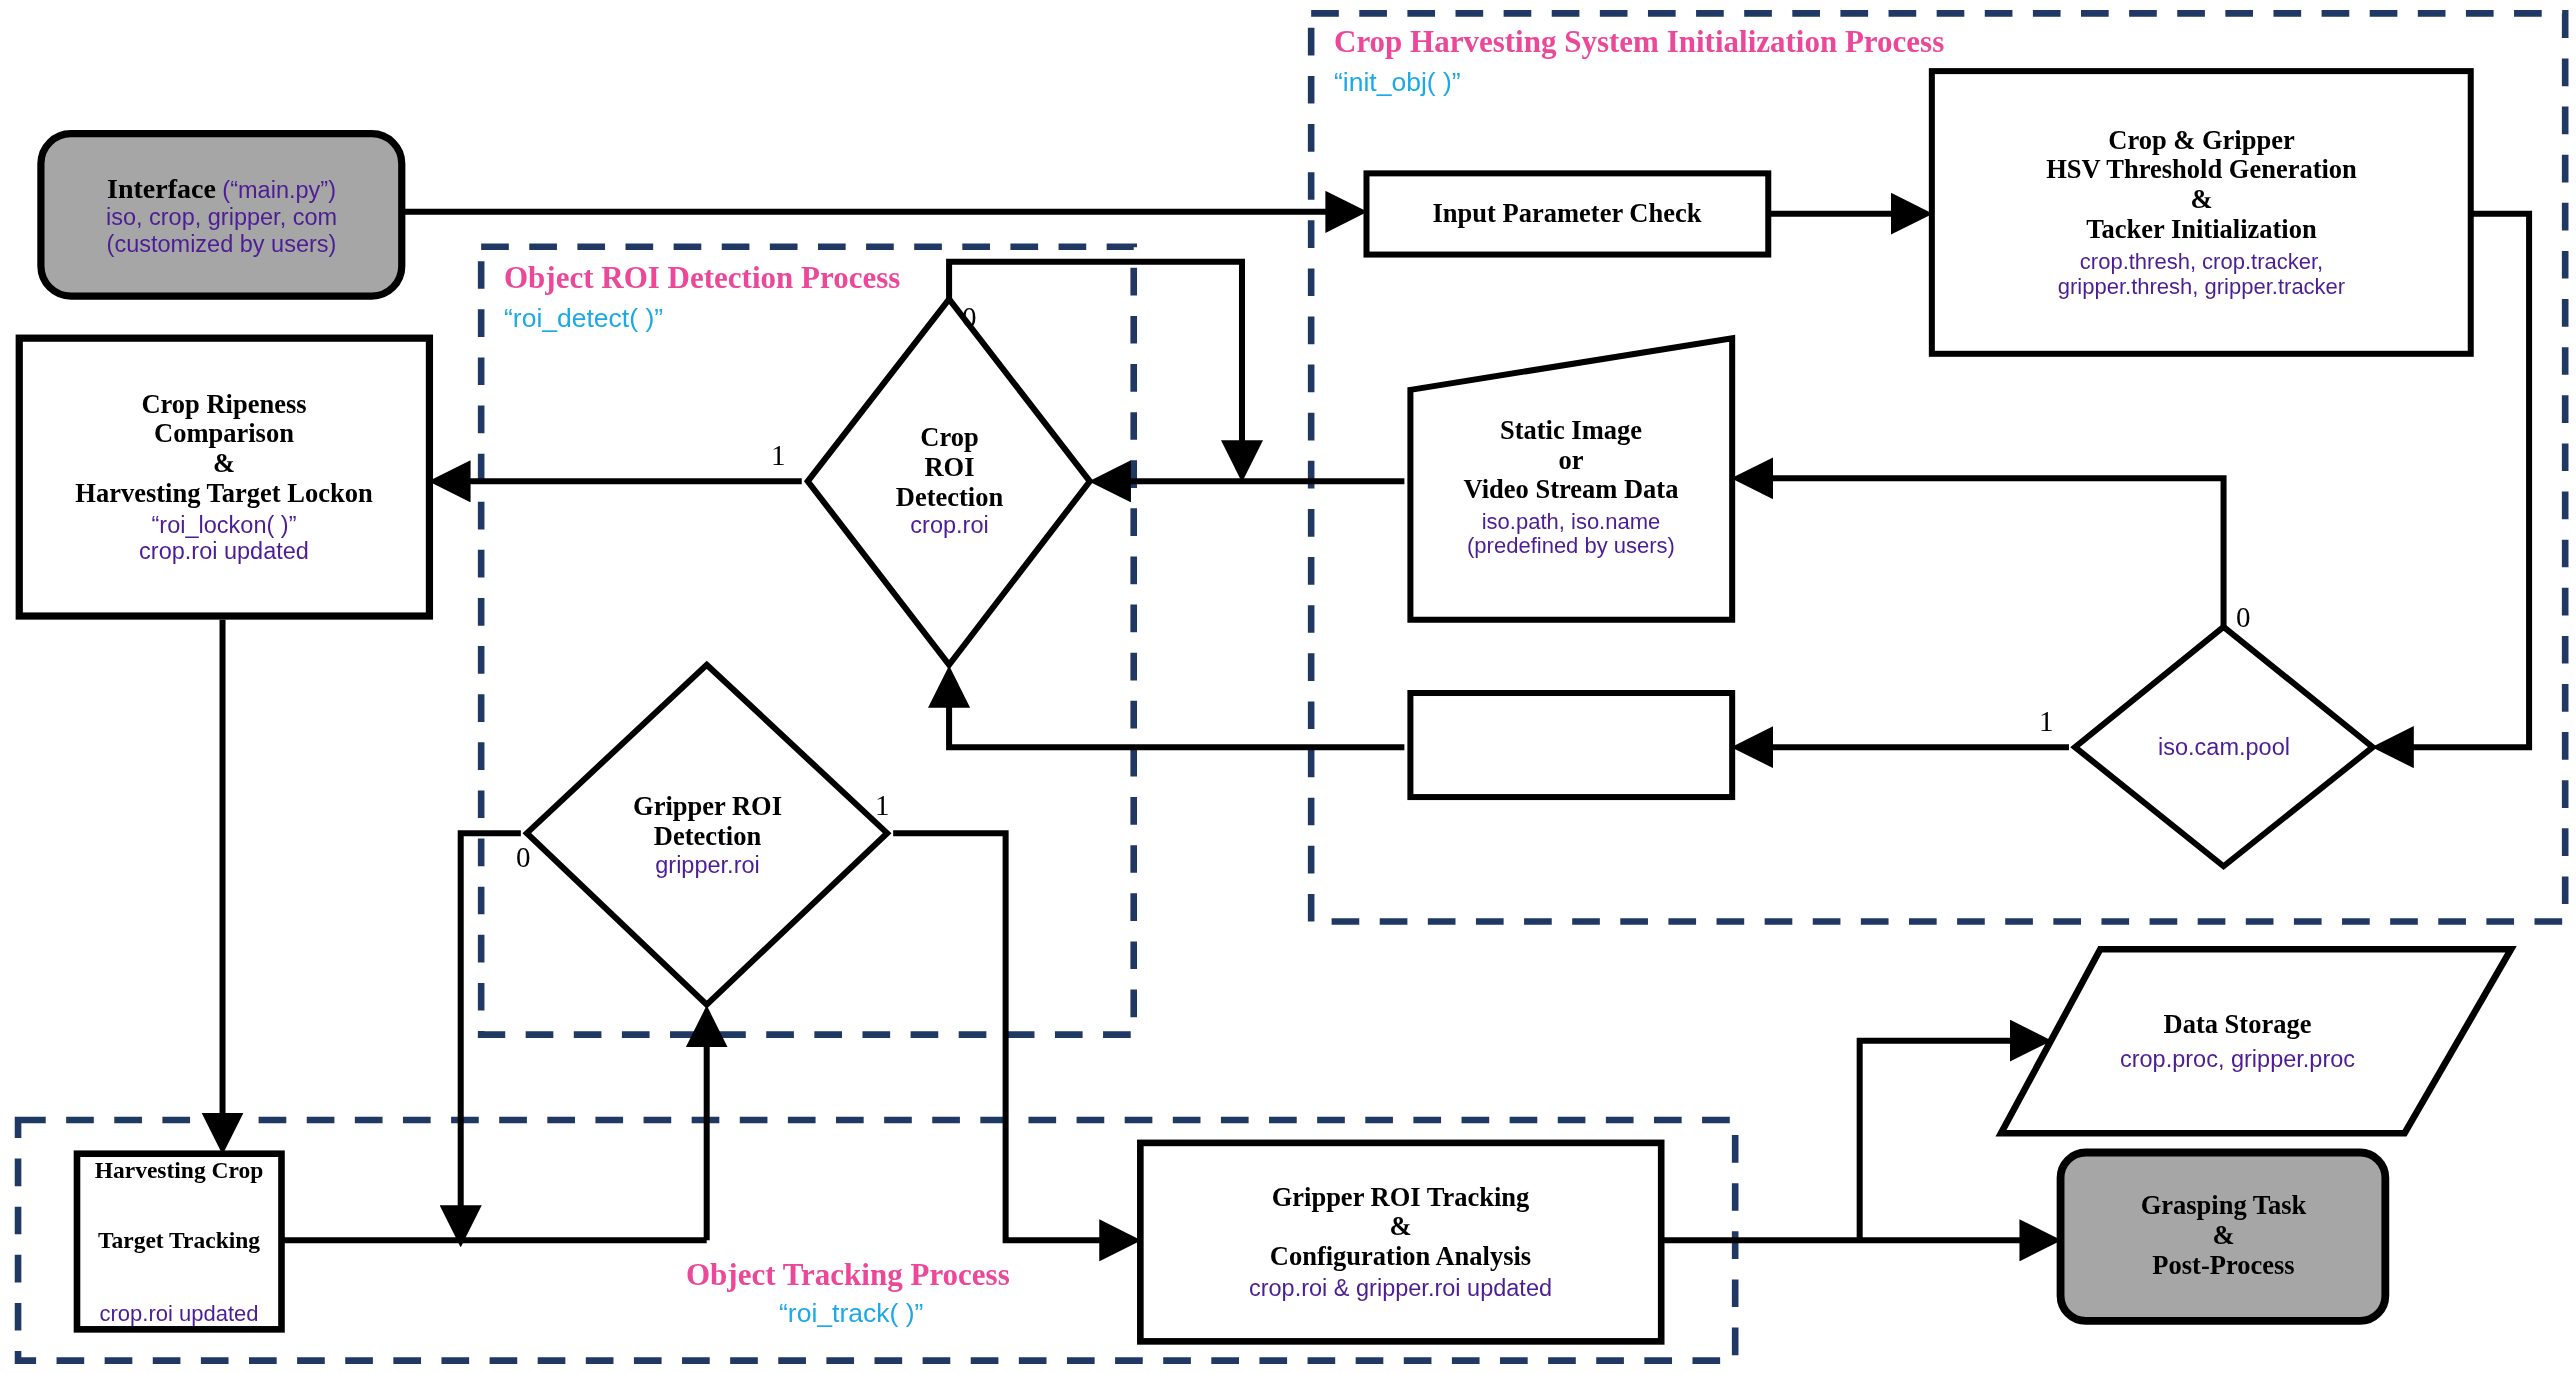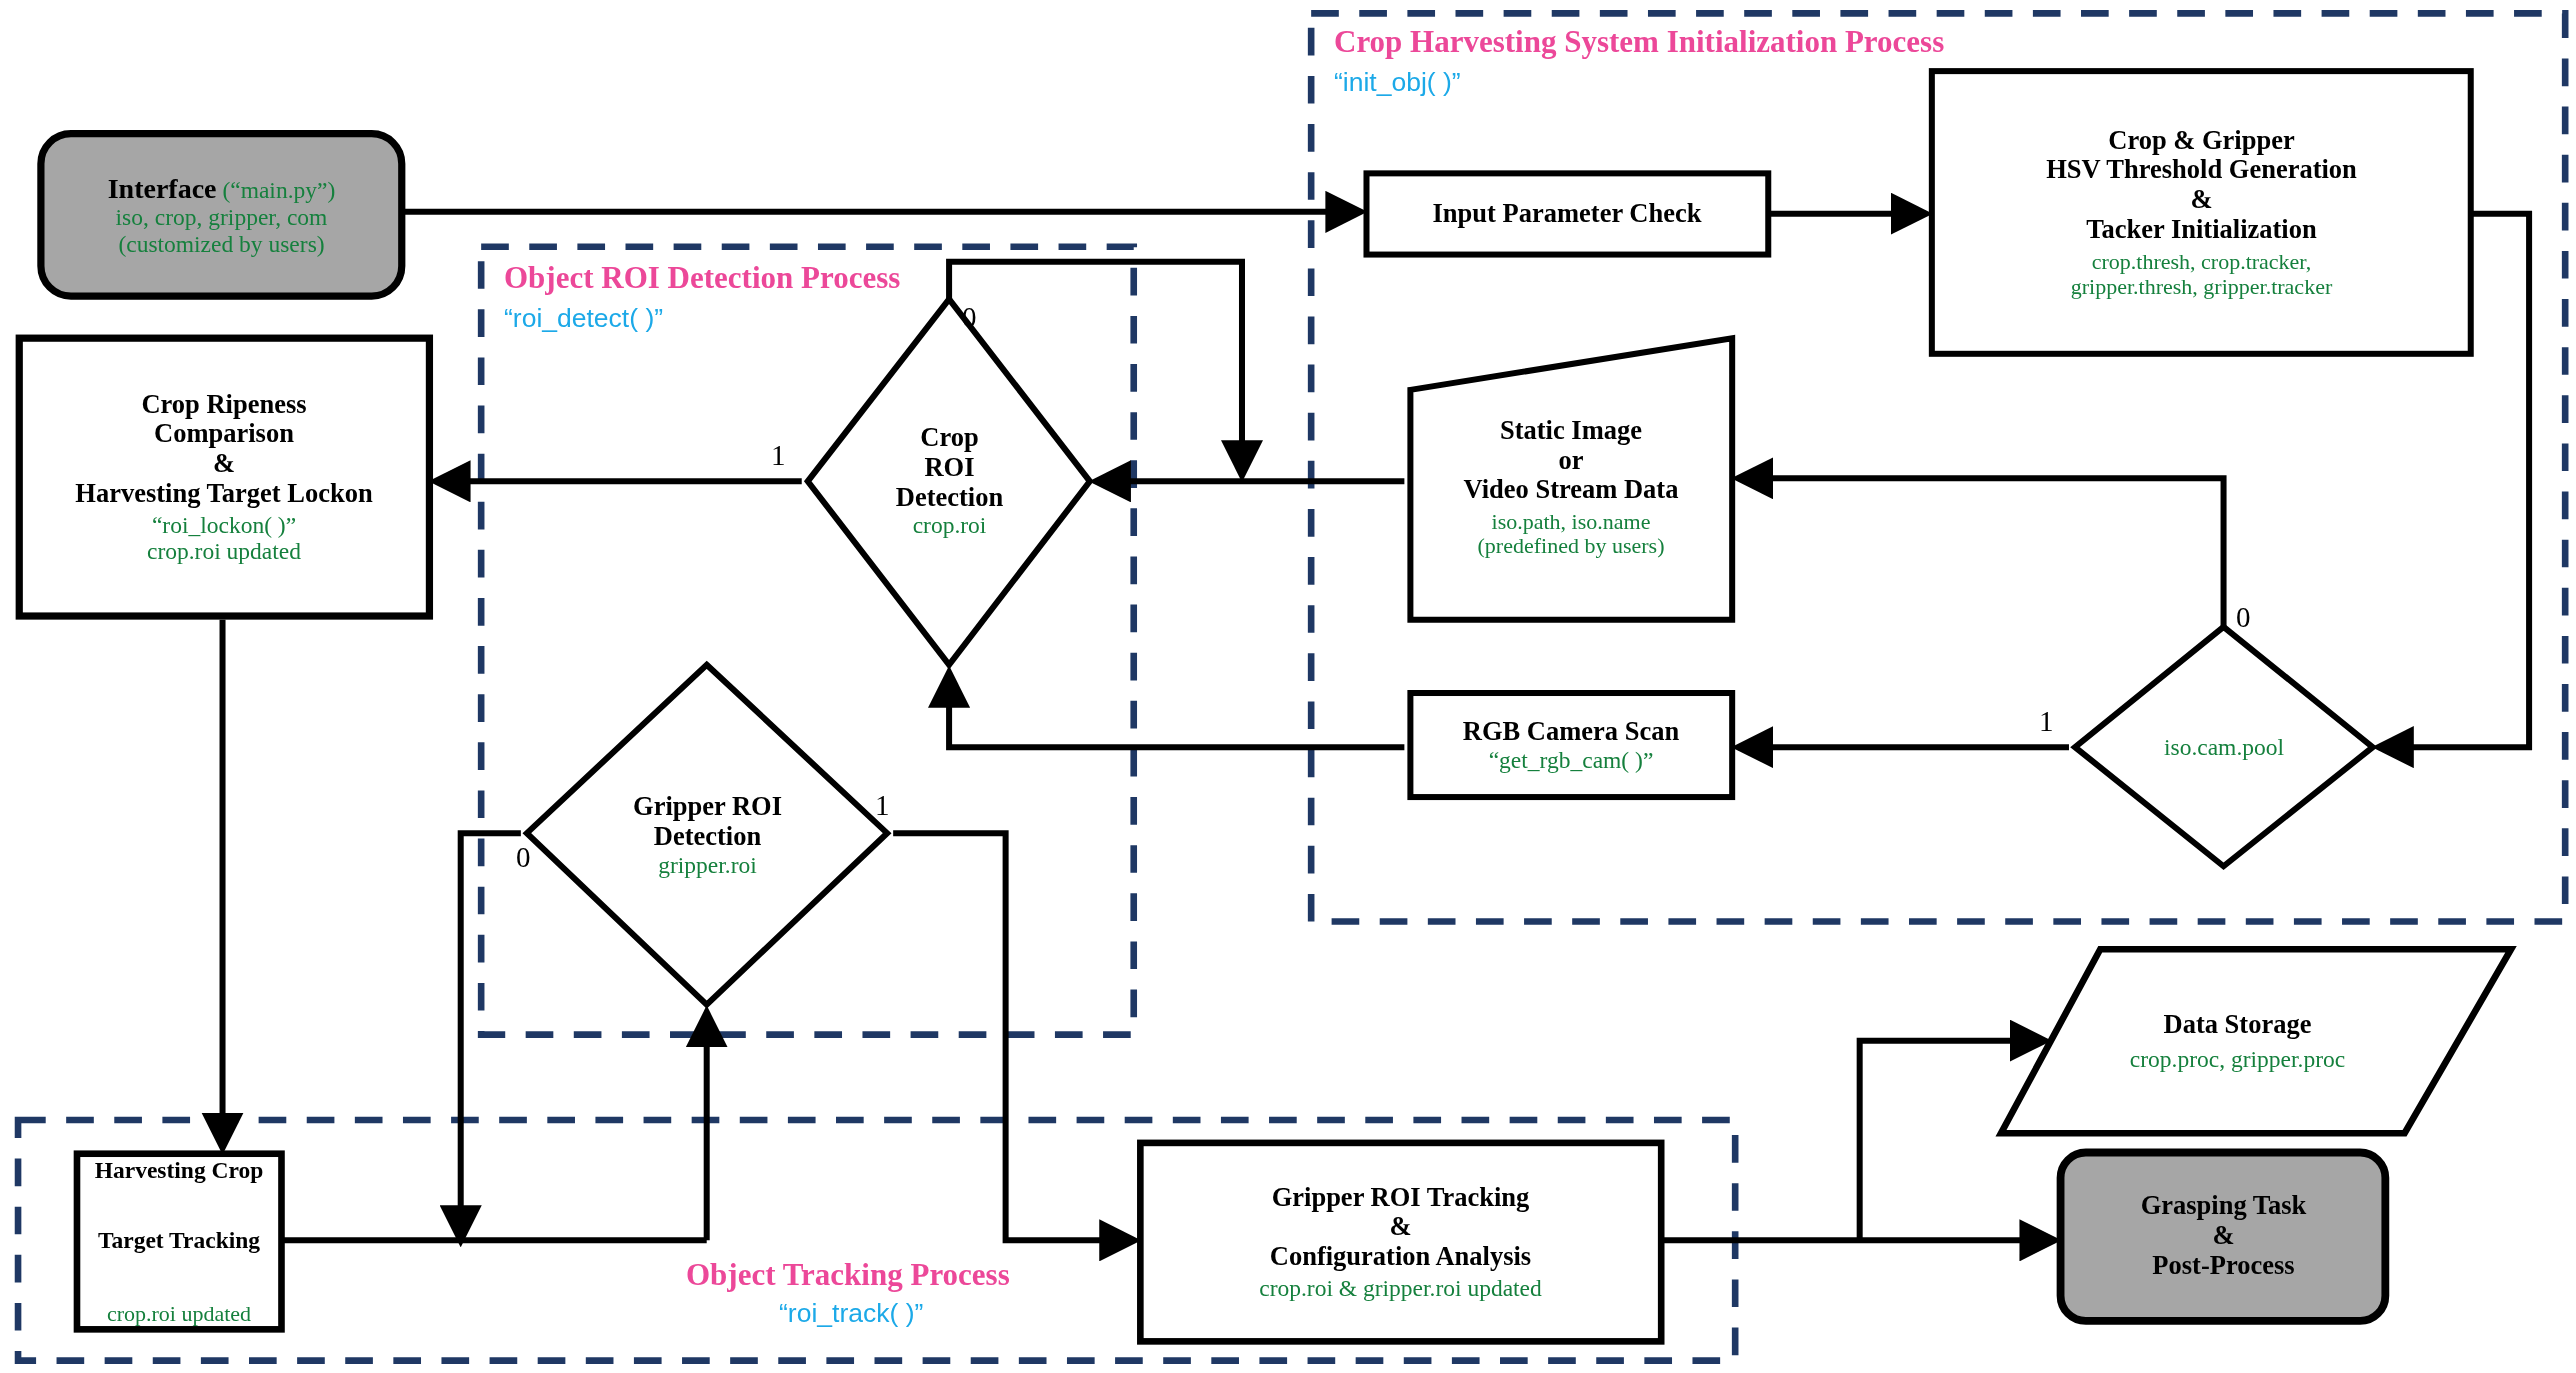--- a/index.html
+++ b/index.html
@@ -5,21 +5,21 @@
 <style>
   html,body{margin:0;padding:0;background:#ffffff;}
   body{font-family:"Liberation Serif", serif;}
   #canvas{position:relative;width:2576px;height:1374px;background:#fff;overflow:hidden;}
   svg.layer{position:absolute;left:0;top:0;width:2576px;height:1374px;}
 
   
   .node-text{position:absolute;display:flex;flex-direction:column;align-items:center;justify-content:center;
              text-align:center;line-height:1.12;pointer-events:none;}
   .t-bold{font-family:"Liberation Serif", serif;font-weight:bold;color:#000000;}
-  .t-thin{font-family:Liberation Serif, serif;font-weight:400;color:#15803d;}
+  .t-thin{font-family:Liberation Sans, sans-serif;font-weight:400;color:#4c1d95;}
   .fs-lg{font-size:28px;}
   .fs-md{font-size:26.5px;}
   .fs-sm{font-size:23.5px;}
   .fs-xs{font-size:22px;}
 
   .edge-label{position:absolute;font-family:"Liberation Serif", serif;font-size:29px;color:#000;}
 
   .group-title{position:absolute;color:#ec4899;font-family:"Liberation Serif", serif;
                font-weight:bold;font-size:31px;white-space:nowrap;}
   .group-sub{position:absolute;color:#1CA9E8;font-family:"Liberation Sans", sans-serif;
@@ -134,24 +134,20 @@
   </div>
 
   <div class="node-text" style="left:1410px; top:361px; width:322px; height:253px;text-align:right;">
     <div class="t-bold fs-md">Static Image</div>
     <div class="t-bold fs-md">or</div>
     <div class="t-bold fs-md">Video Stream Data</div>
     <div class="t-thin fs-xs" style="margin-top:4.8px;">iso.path,  iso.name</div>
     <div class="t-thin fs-xs">(predefined by users)</div>
   </div>
 
-  <div class="node-text" style="left:1410px; top:693px; width:322px; height:104px;">
-    <div class="t-bold fs-md">RGB Camera Scan</div>
-    <div class="t-thin fs-sm">“get_rgb_cam( )”</div>
-  </div>
 
   <div class="node-text" style="left:2075px; top:711px; width:298px; height:72px;">
     <div class="t-thin fs-sm">iso.cam.pool</div>
   </div>
 
   <div class="node-text" style="left:808px; top:379px; width:283px; height:204px;">
     <div class="t-bold fs-md">Crop</div>
     <div class="t-bold fs-md">ROI</div>
     <div class="t-bold fs-md">Detection</div>
     <div class="t-thin fs-sm">crop.roi</div>

